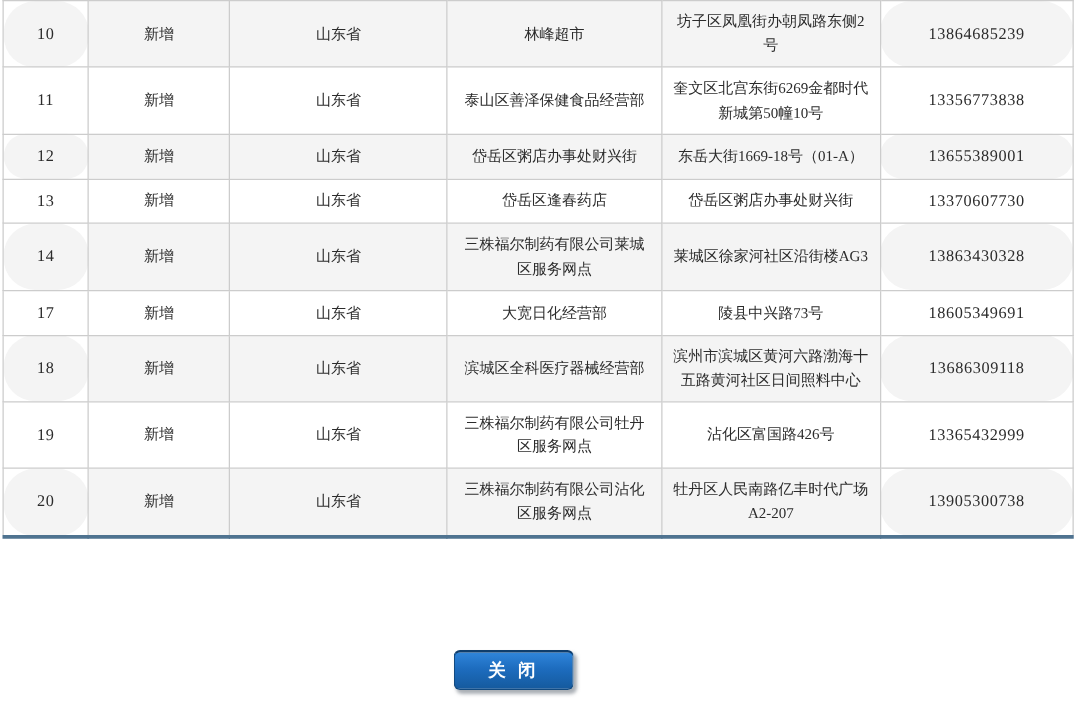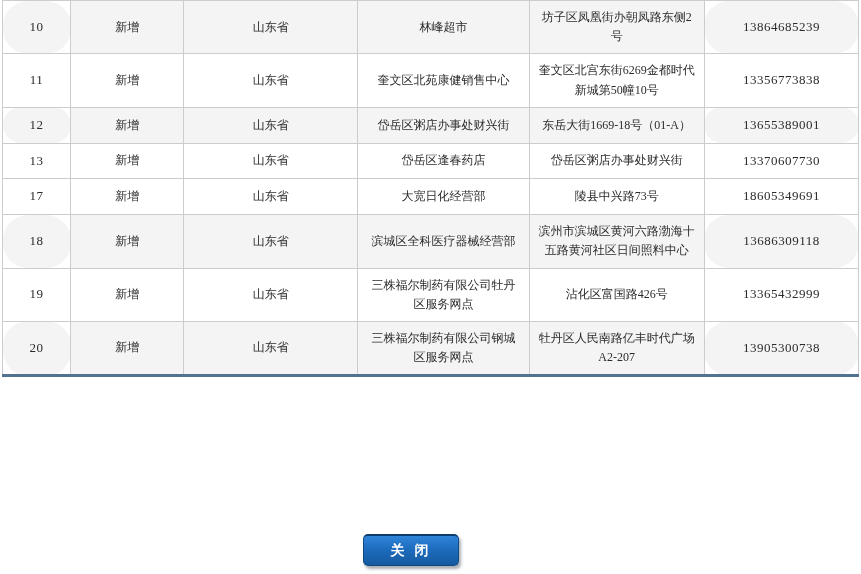--- a/index.html
+++ b/index.html
@@ -46,21 +46,21 @@
   .col-w-id       { width: 68px; }
   .col-w-status   { width: 113px; }
   .col-w-province { width: 174px; }
   .col-w-name     { width: 171px; }
   .col-w-address  { width: 175px; }
   .col-w-phone    { width: 154px; }
 
   .btn-row {
     position: absolute;
     left: 0;
-    top: 534px;
+    top: 520px;
     width: 822px;
     text-align: center;
   }
   .close-btn {
     display: inline-block;
     min-width: 96px;
     height: 32px;
     padding: 0 22px;
     background: linear-gradient(180deg, #2f85da 0%, #1d6cbe 45%, #155a9e 100%);
     border: 1px solid #124a80;
@@ -94,39 +94,47 @@
           <td class="col-status">新增</td>
           <td class="col-province">山东省</td>
           <td class="col-name">林峰超市</td>
           <td class="col-address">坊子区凤凰街办朝凤路东侧2号</td>
           <td class="col-phone">13864685239</td>
         </tr>
         <tr class="odd">
           <td class="col-id">11</td>
           <td class="col-status">新增</td>
           <td class="col-province">山东省</td>
-          <td class="col-name">奎文区北苑康健销售中心</td>
+          <td class="col-name">泰山区善泽保健食品经营部</td>
           <td class="col-address">奎文区北宫东街6269金都时代新城第50幢10号</td>
           <td class="col-phone">13356773838</td>
         </tr>
         <tr class="even">
           <td class="col-id">12</td>
           <td class="col-status">新增</td>
           <td class="col-province">山东省</td>
           <td class="col-name">岱岳区粥店办事处财兴街</td>
           <td class="col-address">东岳大街1669-18号（01-A）</td>
           <td class="col-phone">13655389001</td>
         </tr>
         <tr class="odd">
           <td class="col-id">13</td>
           <td class="col-status">新增</td>
           <td class="col-province">山东省</td>
           <td class="col-name">岱岳区逢春药店</td>
           <td class="col-address">岱岳区粥店办事处财兴街</td>
           <td class="col-phone">13370607730</td>
+        </tr>
+        <tr class="even">
+          <td class="col-id">14</td>
+          <td class="col-status">新增</td>
+          <td class="col-province">山东省</td>
+          <td class="col-name">三株福尔制药有限公司莱城区服务网点</td>
+          <td class="col-address">莱城区徐家河社区沿街楼AG3</td>
+          <td class="col-phone">13863430328</td>
         </tr>
         <tr class="odd">
           <td class="col-id">17</td>
           <td class="col-status">新增</td>
           <td class="col-province">山东省</td>
           <td class="col-name">大宽日化经营部</td>
           <td class="col-address">陵县中兴路73号</td>
           <td class="col-phone">18605349691</td>
         </tr>
         <tr class="even">
@@ -142,21 +150,21 @@
           <td class="col-status">新增</td>
           <td class="col-province">山东省</td>
           <td class="col-name">三株福尔制药有限公司牡丹区服务网点</td>
           <td class="col-address">沾化区富国路426号</td>
           <td class="col-phone">13365432999</td>
         </tr>
         <tr class="even">
           <td class="col-id">20</td>
           <td class="col-status">新增</td>
           <td class="col-province">山东省</td>
-          <td class="col-name">三株福尔制药有限公司钢城区服务网点</td>
+          <td class="col-name">三株福尔制药有限公司沾化区服务网点</td>
           <td class="col-address">牡丹区人民南路亿丰时代广场A2-207</td>
           <td class="col-phone">13905300738</td>
         </tr>
       </tbody>
   </table>
 
   <div class="btn-row">
     <button class="close-btn">关 闭</button>
   </div>
 </div>

